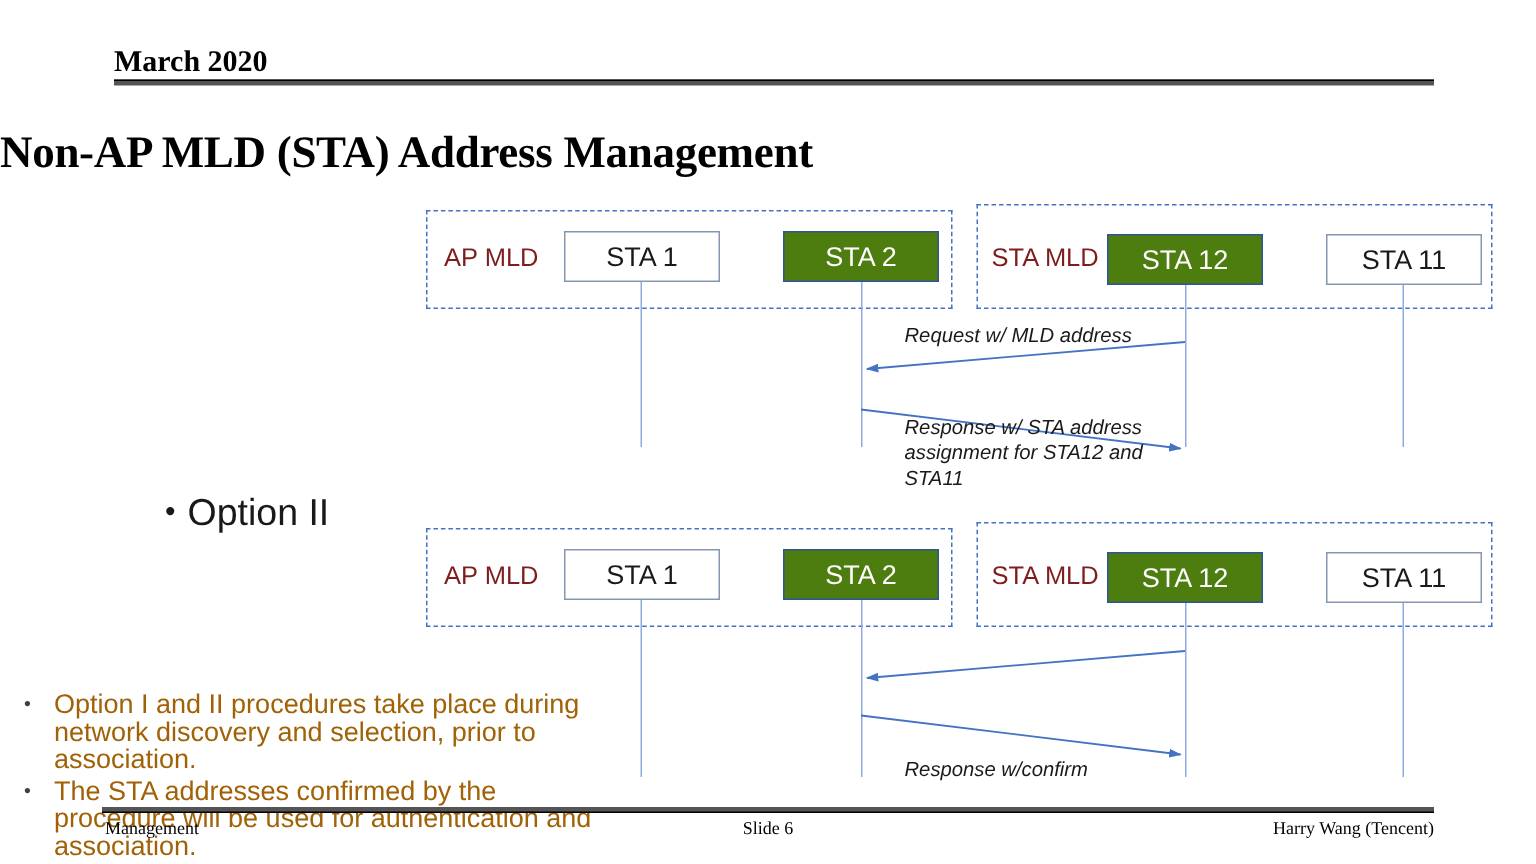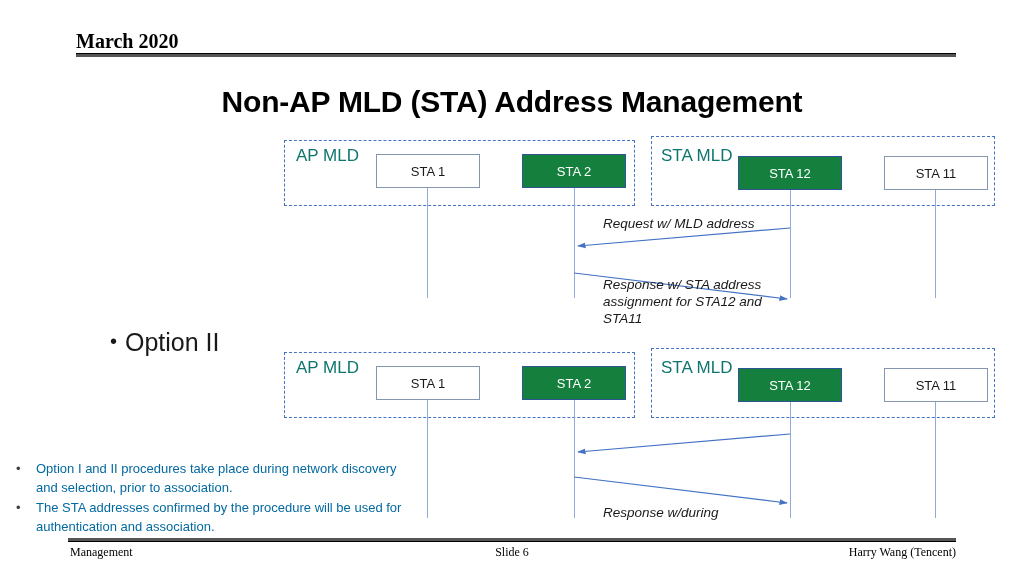--- a/index.html
+++ b/index.html
@@ -40,22 +40,21 @@
     background: #555555;
     border-top: 1px solid #000;
   }
 
   
   #slide-title {
     position: absolute;
     left: 0;
     right: 0;
     top: 85px;
-    text-align: center;
-    font-family: Liberation Sans, sans-serif;
+    font-family: Liberation Serif, serif;
     font-weight: bold;
     font-size: 30px;
     letter-spacing: -0.2px;
     color: #000;
   }
 
   
   .option-bullet {
     position: absolute;
     font-family: "Liberation Sans", sans-serif;
@@ -77,52 +76,53 @@
     position: absolute;
     border: 1.5px dashed #4472C4;
     box-sizing: border-box;
     background: transparent;
   }
   .mld-label {
     position: absolute;
     font-family: "Liberation Sans", sans-serif;
     font-size: 17px;
     font-weight: 400;
-    color: #0f766e;
-    white-space: nowrap;
+    color: #7f1d1d;
+    white-space: nowrap;
+    margin-top: 16px;
   }
   #ap-mld-box-1  { left: 284px; top: 140px; width: 351px; height: 66px; }
   #sta-mld-box-1 { left: 651px; top: 136px; width: 344px; height: 70px; }
   #ap-mld-box-2  { left: 284px; top: 352px; width: 351px; height: 66px; }
   #sta-mld-box-2 { left: 651px; top: 348px; width: 344px; height: 70px; }
 
   #ap-mld-label-1  { left: 296px; top: 146px; }
   #sta-mld-label-1 { left: 661px; top: 146px; }
   #ap-mld-label-2  { left: 296px; top: 358px; }
   #sta-mld-label-2 { left: 661px; top: 358px; }
 
   
   .sta-node {
     position: absolute;
     box-sizing: border-box;
     display: flex;
     align-items: center;
     justify-content: center;
     font-family: "Liberation Sans", sans-serif;
-    font-size: 13px;
+    font-size: 18px;
     height: 34px;
     white-space: nowrap;
   }
   .sta-node.plain {
     background: #ffffff;
     border: 1.2px solid #8496B0;
     color: #1a1a1a;
   }
   .sta-node.filled {
-    background: #15803d;
+    background: #4d7c0f;
     border: 1.2px solid #2F5597;
     color: #ffffff;
   }
 
   
   #node-sta1-r1  { left: 376px; top: 154px; width: 104px; }
   #node-sta2-r1  { left: 522px; top: 154px; width: 104px; }
   #node-sta12-r1 { left: 738px; top: 156px; width: 104px; }
   #node-sta11-r1 { left: 884px; top: 156px; width: 104px; }
   
@@ -186,23 +186,23 @@
     flex: 0 0 24px;
     font-size: 13px;
     line-height: 18px;
     color: #3f3f3f;
     text-align: left;
     padding-left: 4px;
     box-sizing: border-box;
   }
   .note-text {
     font-family: "Liberation Sans", sans-serif;
-    font-size: 13px;
+    font-size: 18px;
     line-height: 18.5px;
-    color: #0369a1;
+    color: #a16207;
     flex: 1;
   }
 
   
   #ftr-rule {
     position: absolute;
     left: 68px;
     right: 68px;
     top: 538px;
     height: 3px;
@@ -280,21 +280,21 @@
 
     <line x1="574" y1="273" x2="787" y2="299" stroke="#4472C4" stroke-width="1.2" marker-end="url(#arrowR)"></line>
 
     <line x1="790" y1="434" x2="578" y2="452" stroke="#4472C4" stroke-width="1.2" marker-end="url(#arrowR)"></line>
 
     <line x1="574" y1="477" x2="787" y2="503" stroke="#4472C4" stroke-width="1.2" marker-end="url(#arrowR)"></line>
   </svg>
 
   <div class="msg-label" id="msg-req-1">Request w/ MLD address</div>
   <div class="msg-label" id="msg-resp-1">Response w/ STA address assignment for STA12 and STA11</div>
-  <div class="msg-label" id="msg-resp-2">Response w/during</div>
+  <div class="msg-label" id="msg-resp-2">Response w/confirm</div>
 
   <div id="notes">
     <div class="note-row">
       <div class="note-dot">•</div>
       <div class="note-text">Option I and II procedures take place during network discovery and selection, prior to association.</div>
     </div>
     <div class="note-row">
       <div class="note-dot">•</div>
       <div class="note-text">The STA addresses confirmed by the procedure will be used for authentication and association.</div>
     </div>

